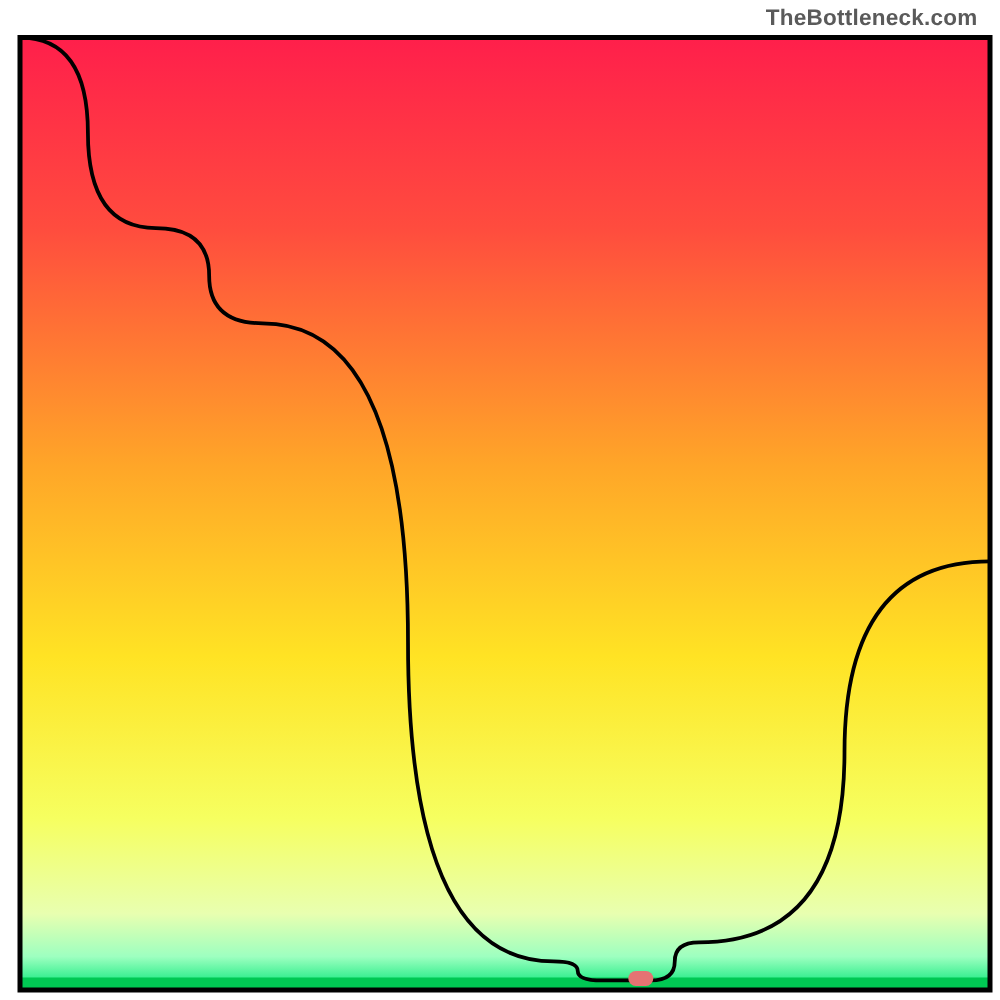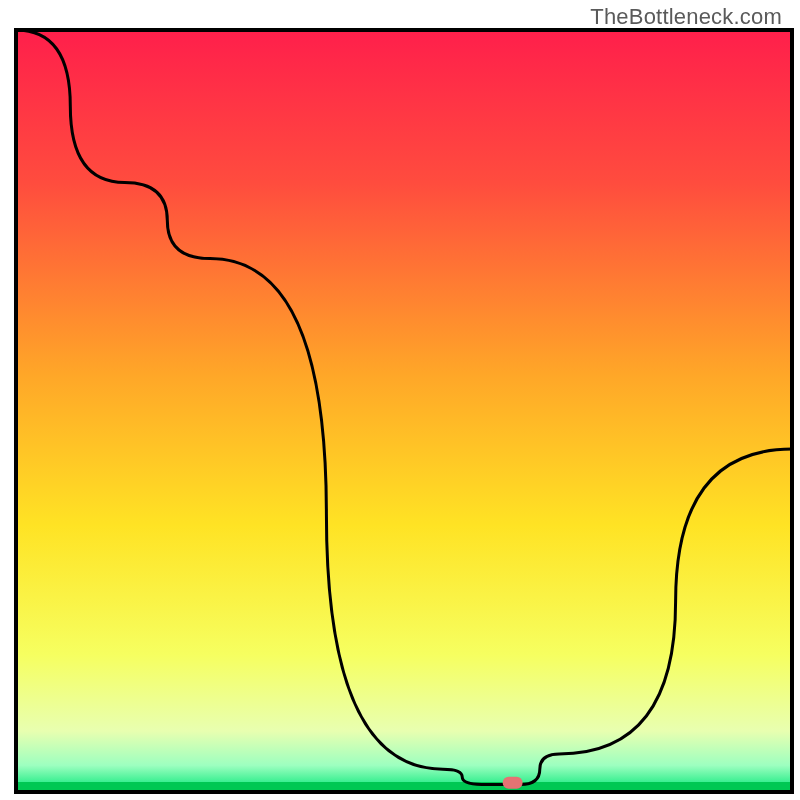--- a/index.html
+++ b/index.html
@@ -12,22 +12,22 @@
   }
   .container {
     position: relative;
     width: 800px;
     height: 800px;
   }
   .watermark {
     position: absolute;
     top: 4px;
     right: 18px;
-    font-size: 22px;
-    font-weight: 400;
+    font-size: 18px;
+    font-weight: 700;
     color: #5a5a5a;
     letter-spacing: 0.2px;
   }
   svg {
     display: block;
   }
 </style>
 </head>
 <body>
 

